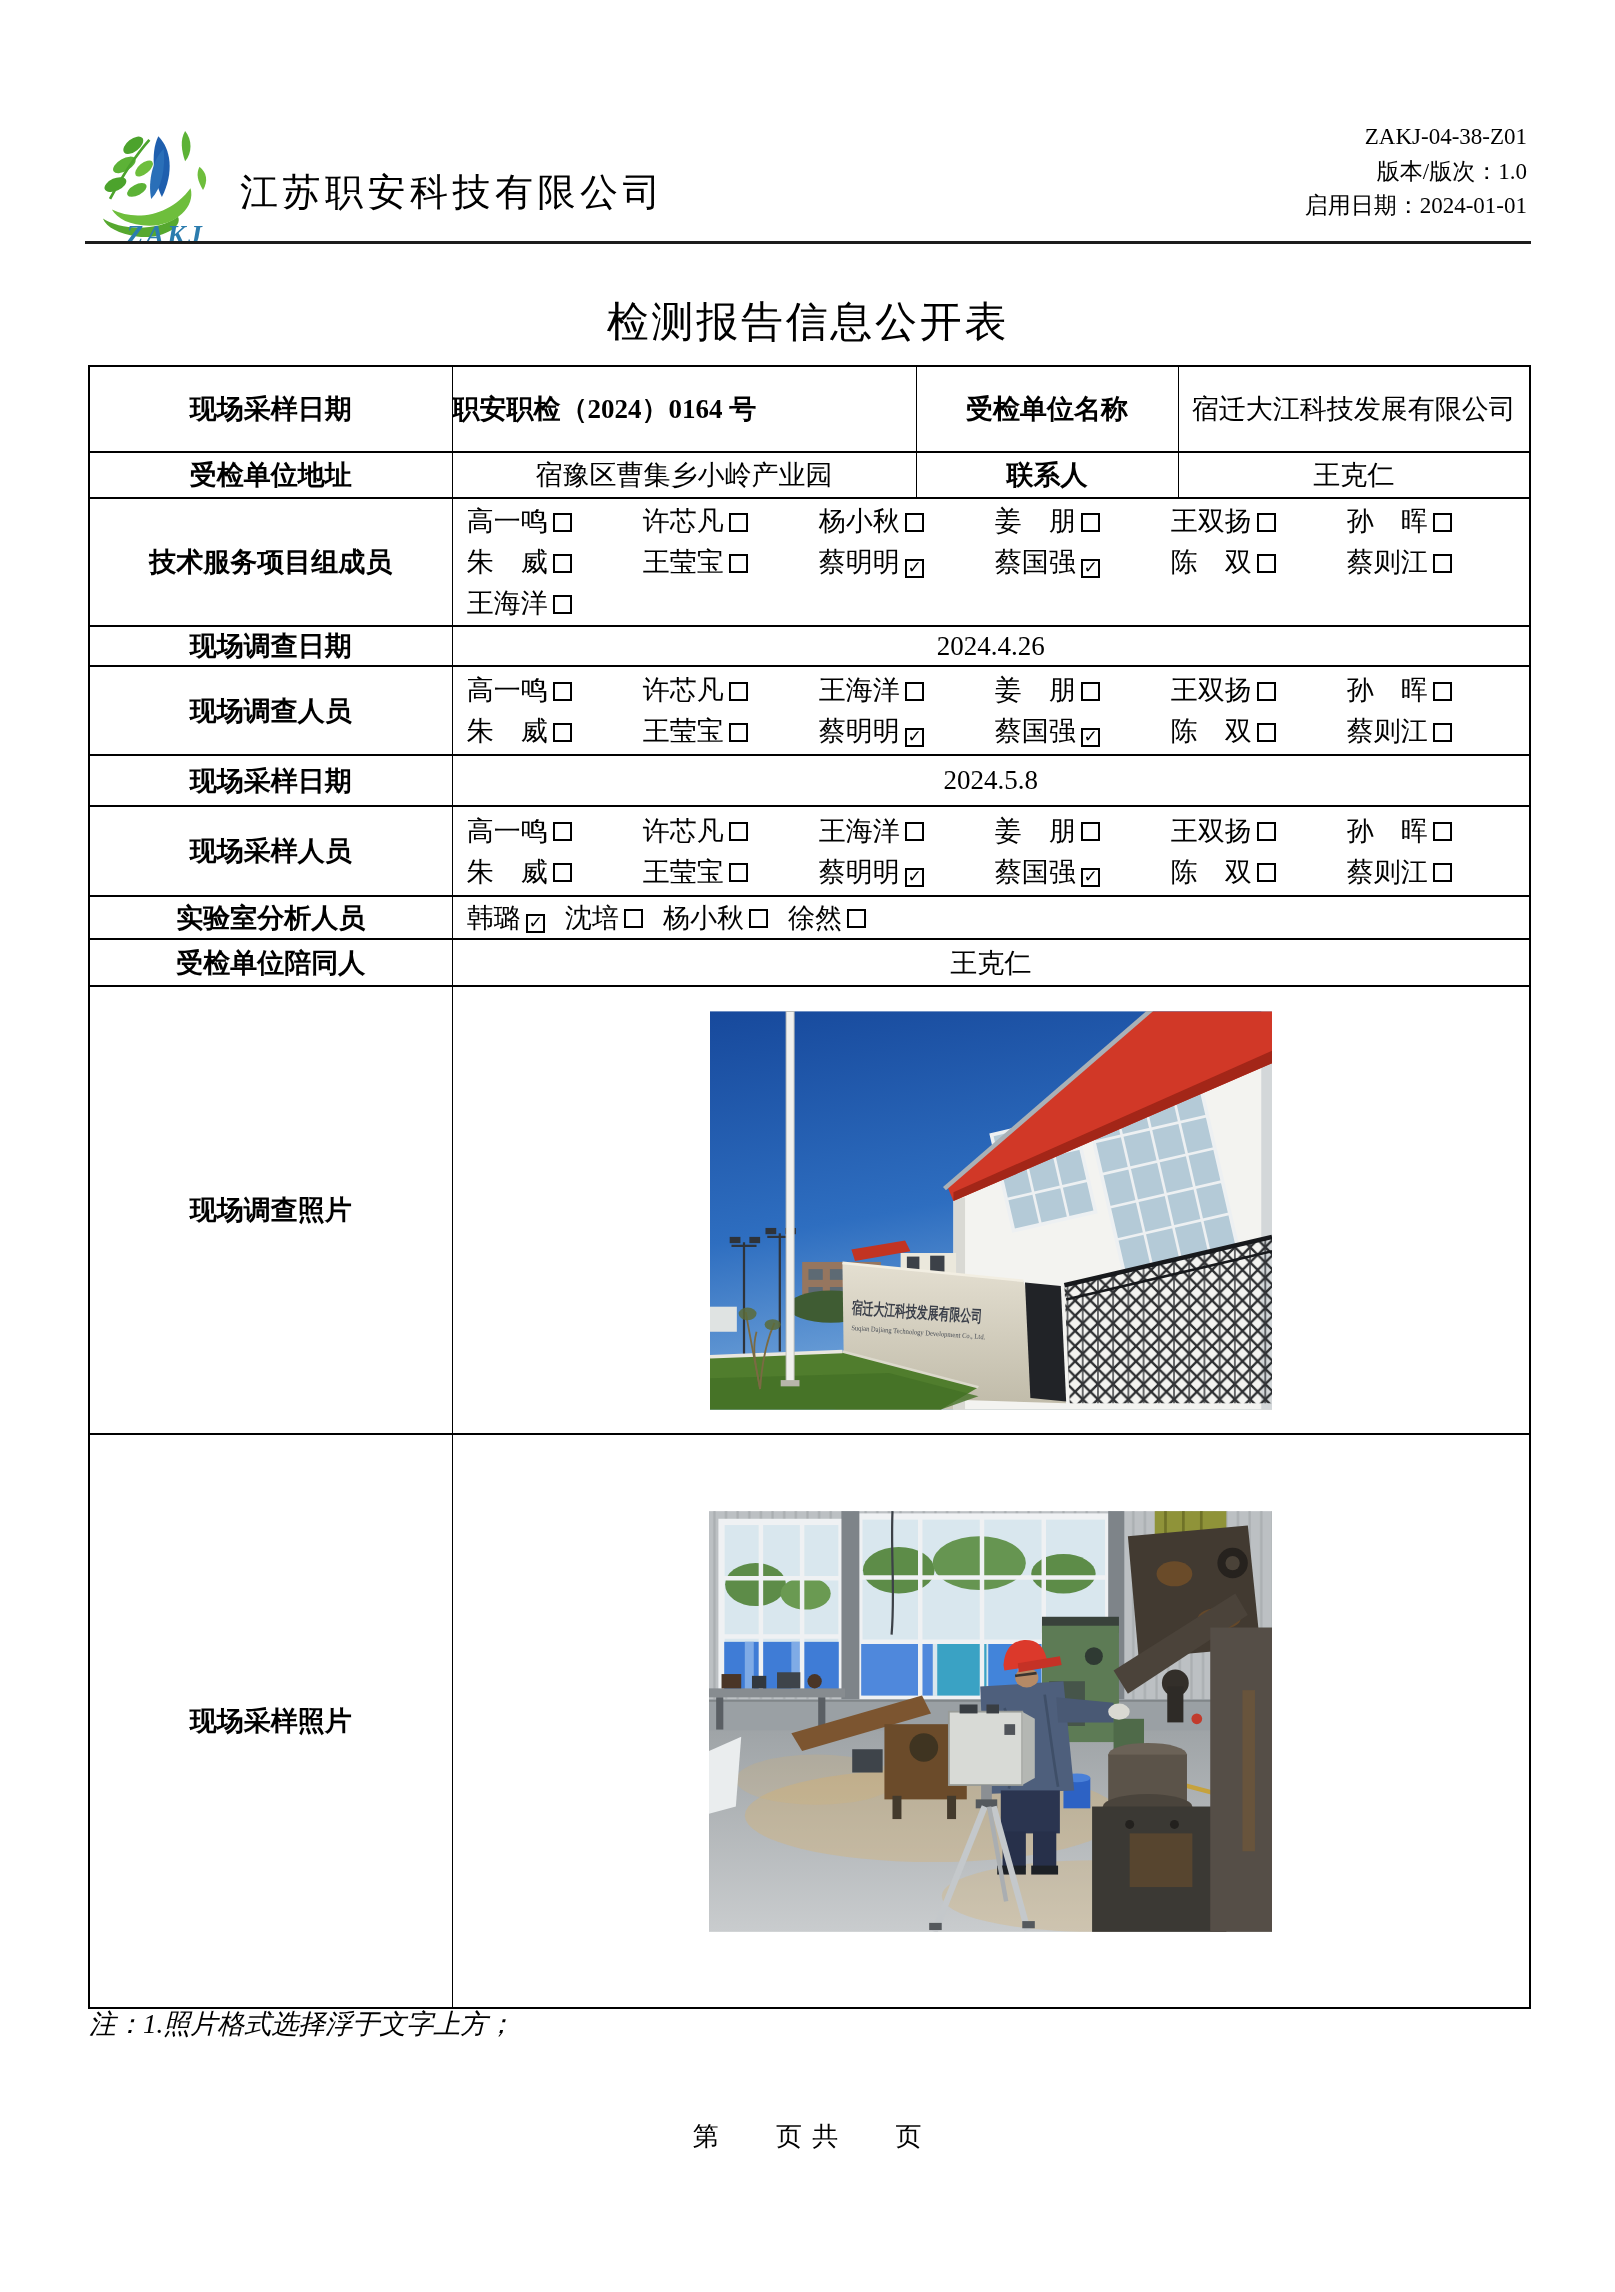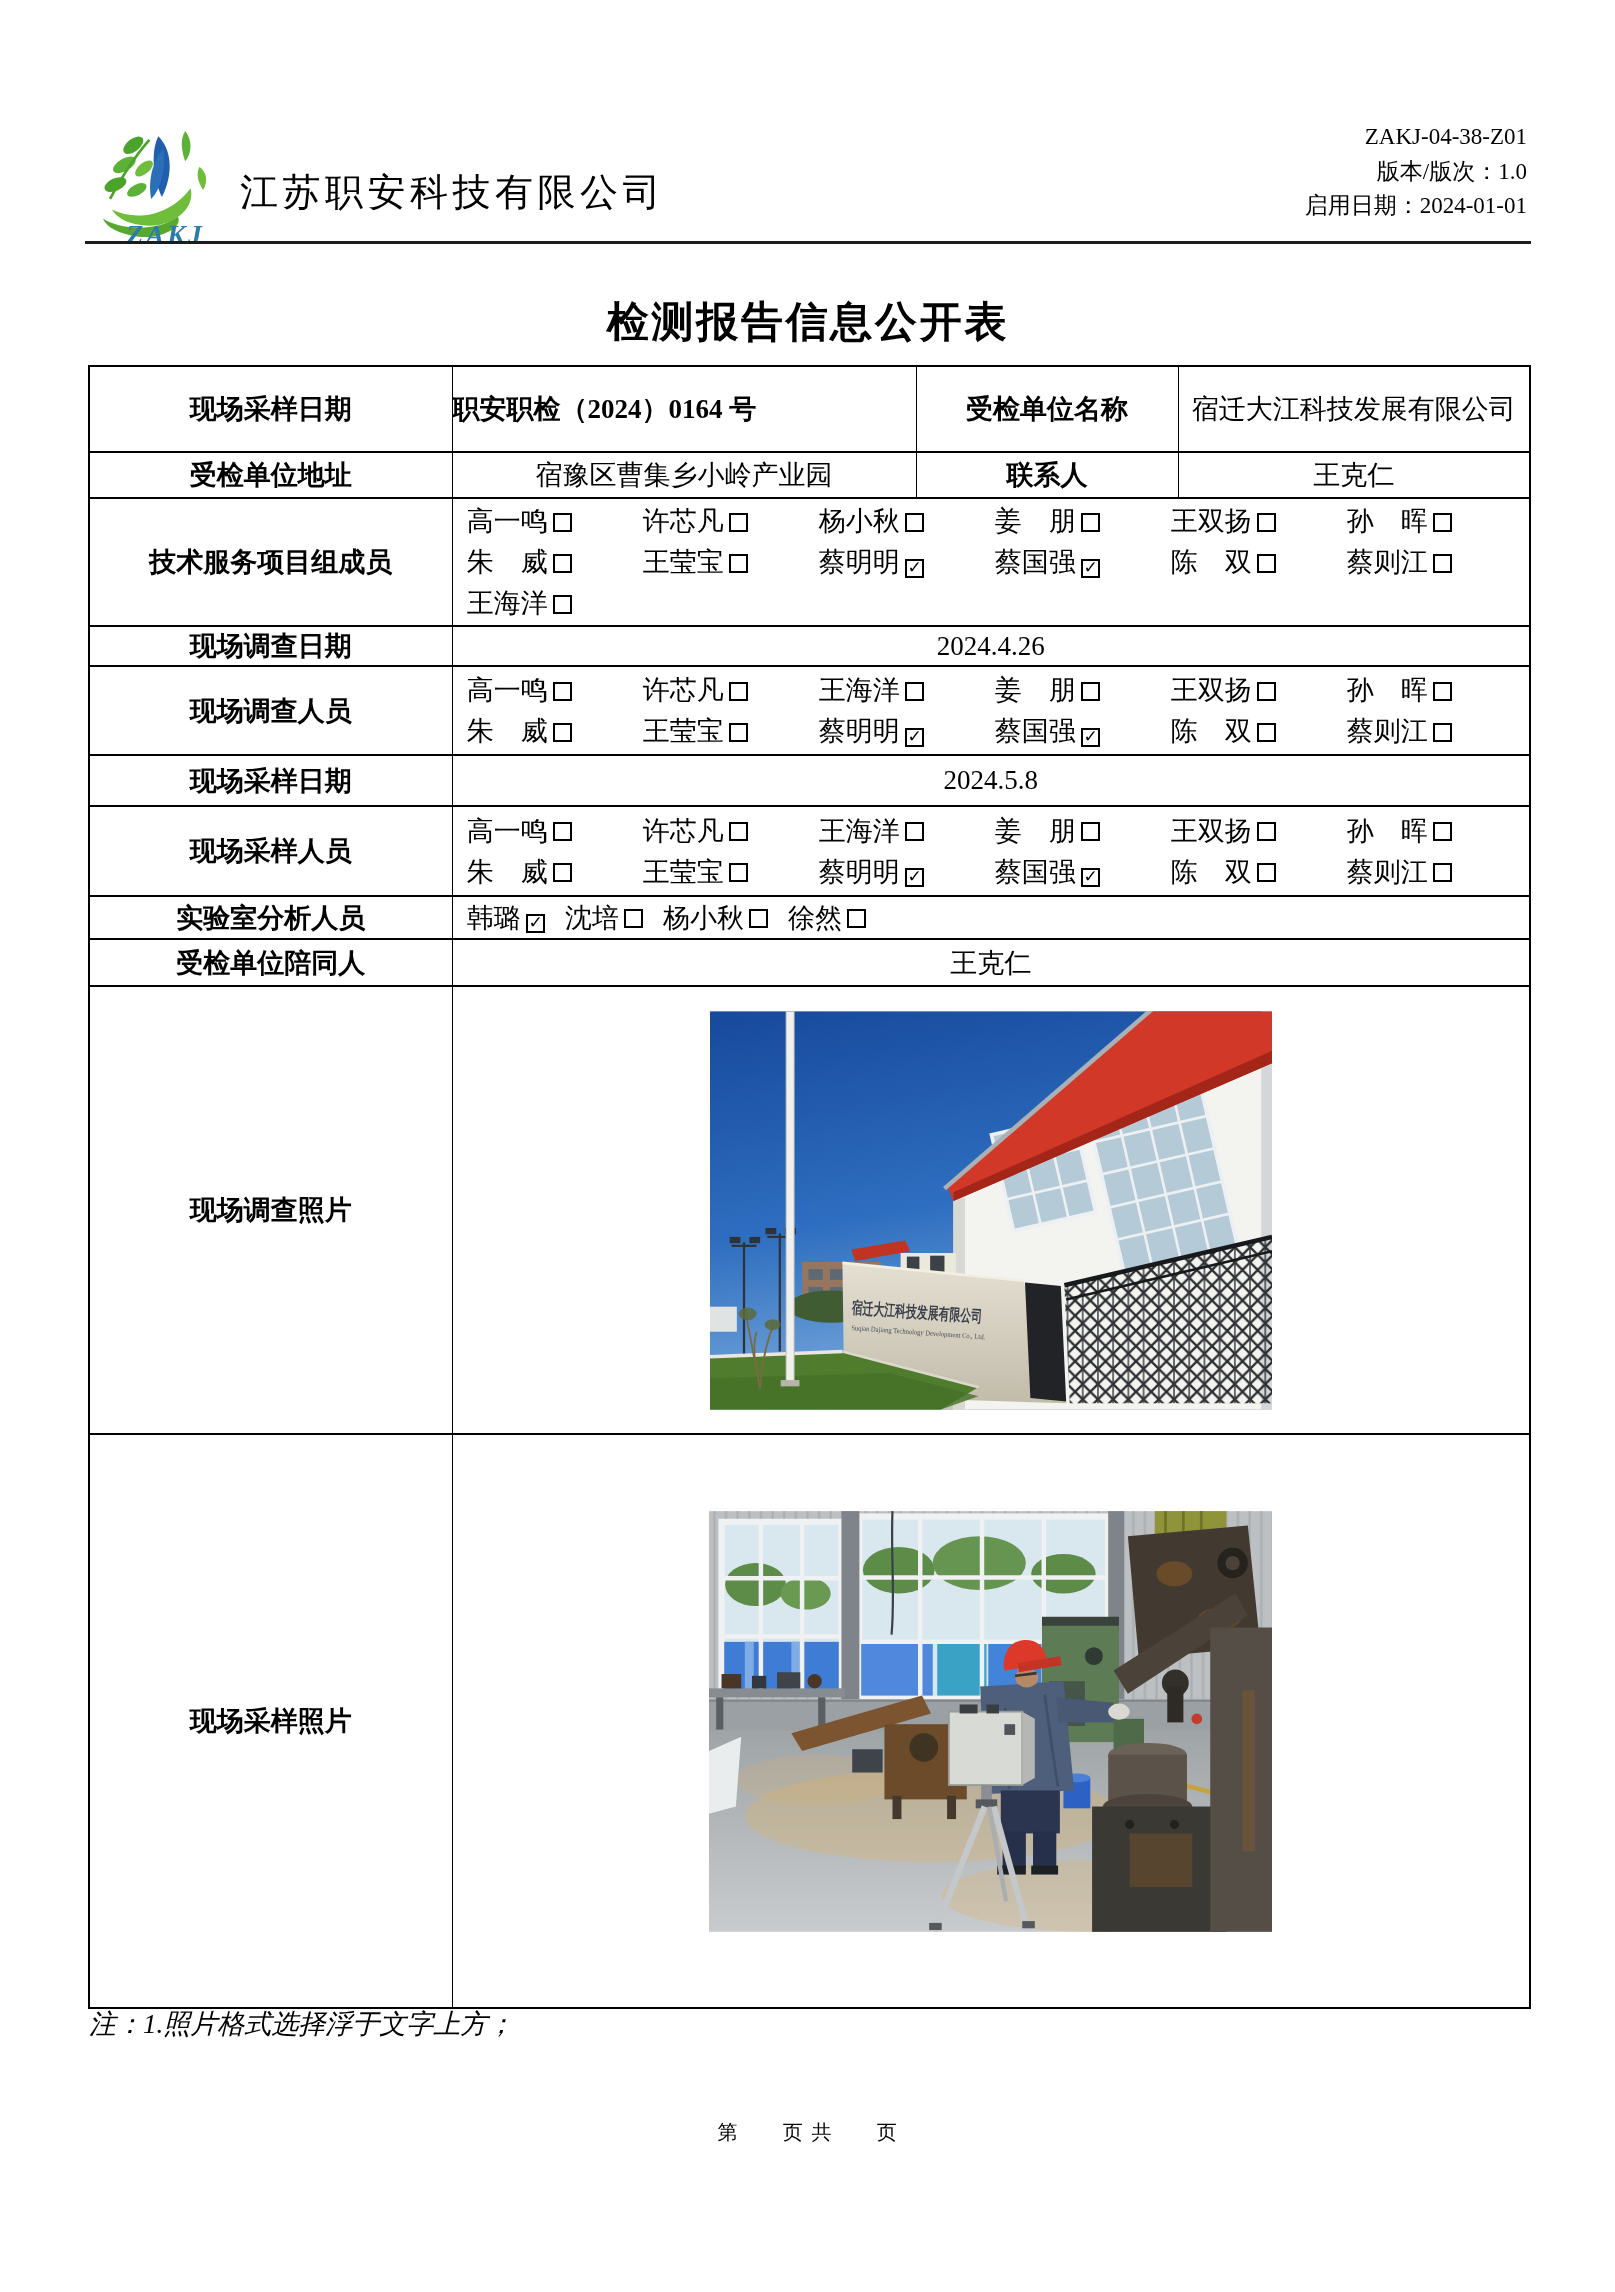--- a/index.html
+++ b/index.html
@@ -4,21 +4,21 @@
 <style>
   html,body{margin:0;padding:0;background:#ffffff;}
   body{width:1616px;height:2293px;font-family:"Liberation Serif","DejaVu Serif",serif;color:#000;}
   .page{position:relative;width:1616px;height:2293px;overflow:hidden;background:#fff;}
 
   
   .logo{position:absolute;left:85px;top:113px;width:152px;height:136px;}
   .company{position:absolute;left:240px;top:167px;font-size:38px;letter-spacing:4.5px;white-space:nowrap;}
   .hmeta{position:absolute;right:89px;top:120px;text-align:right;font-size:23px;line-height:1.5;}
   .hrule{position:absolute;left:85px;top:241px;width:1446px;height:2.7px;background:#1c1c1c;}
-  .title{position:absolute;left:0;top:294px;width:100%;text-align:center;font-size:42px;font-weight:bold;letter-spacing:2.7px;}
+  .title{position:absolute;left:0;top:294px;width:100%;text-align:center;font-size:42px;font-weight:normal;letter-spacing:2.7px;}
 
   
   table.tbl{position:absolute;left:88px;top:365px;width:1440px;border-collapse:collapse;table-layout:fixed;border:2.7px solid #000;}
   .tbl td{border:1.8px solid #000;border-top-width:2.7px;border-bottom-width:2.7px;padding:0;font-size:27px;vertical-align:middle;overflow:hidden;}
   .lbl{font-weight:bold;text-align:center;}
   .ctr{text-align:center;}
   .val-b{font-weight:bold;padding-left:19.7px;}
   .wrapcell{text-align:center;padding:0 25px;line-height:1.5;}
   .addr{text-align:center;}
 
@@ -26,21 +26,21 @@
   .name-line{display:flex;align-items:center;padding-left:14.3px;height:41px;}
   .name-line .nm{flex:0 0 176px;white-space:nowrap;}
   .name-line.loose{padding-left:14.3px;}
   .name-line.loose .nm{flex:0 0 auto;margin-right:19.7px;}
   .cb{display:inline-block;box-sizing:border-box;width:19px;height:19px;border:2.7px solid #000;margin-left:5.4px;vertical-align:-1.8px;line-height:13.4px;text-align:center;font-size:17px;font-weight:bold;font-family:"DejaVu Sans",sans-serif;}
 
   .ph{display:flex;justify-content:center;align-items:center;height:100%;}
   .photo{display:block;}
 
   .note{position:absolute;left:89px;top:2006px;font-size:27px;font-style:italic;}
-  .pagefoot{position:absolute;left:0;top:2119px;width:100%;text-align:center;font-size:20px;letter-spacing:1.8px;}
+  .pagefoot{position:absolute;left:0;top:2119px;width:100%;text-align:center;font-size:26px;letter-spacing:1.8px;}
 </style>
 </head>
 <body>
 
 <div class="page">
 
   <svg class="logo" viewBox="0 0 170 152" role="img">
     <g>
       <path d="M20,118 C38,130 78,134 104,116 C110,128 84,142 58,138 C38,135 24,128 20,118 Z" fill="#56a82f"></path>
       <path d="M30,108 C58,122 96,114 118,84 C124,104 102,126 72,126 C50,126 36,118 30,108 Z" fill="#6ebe3c"></path>

